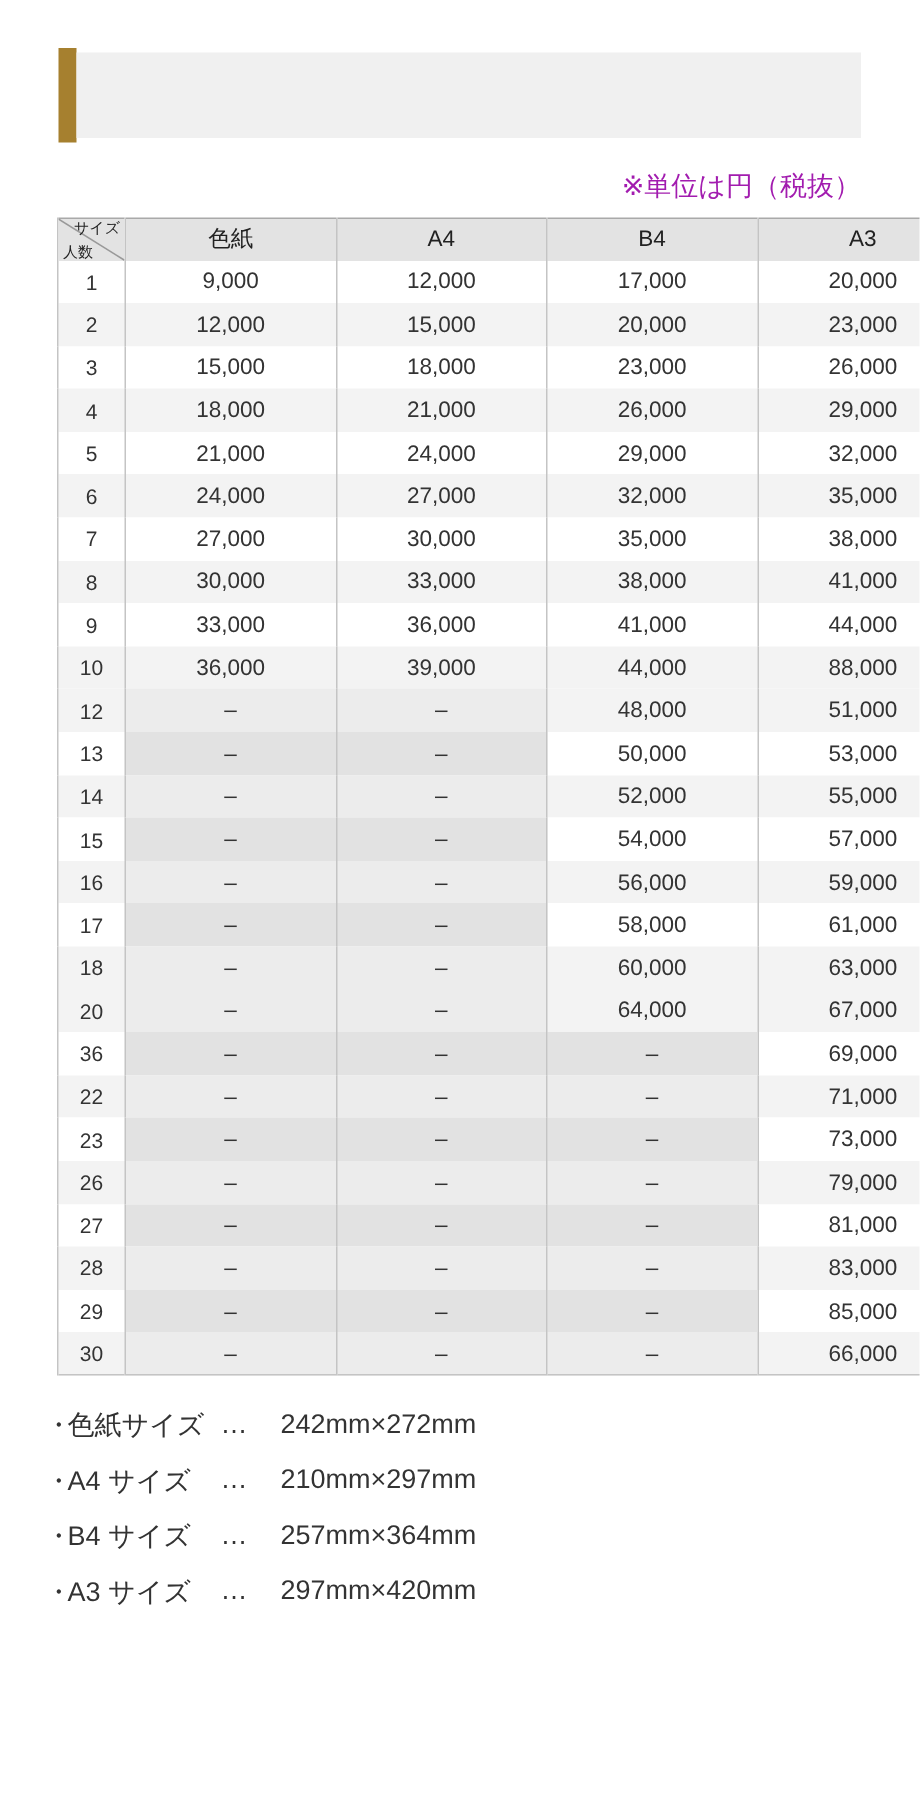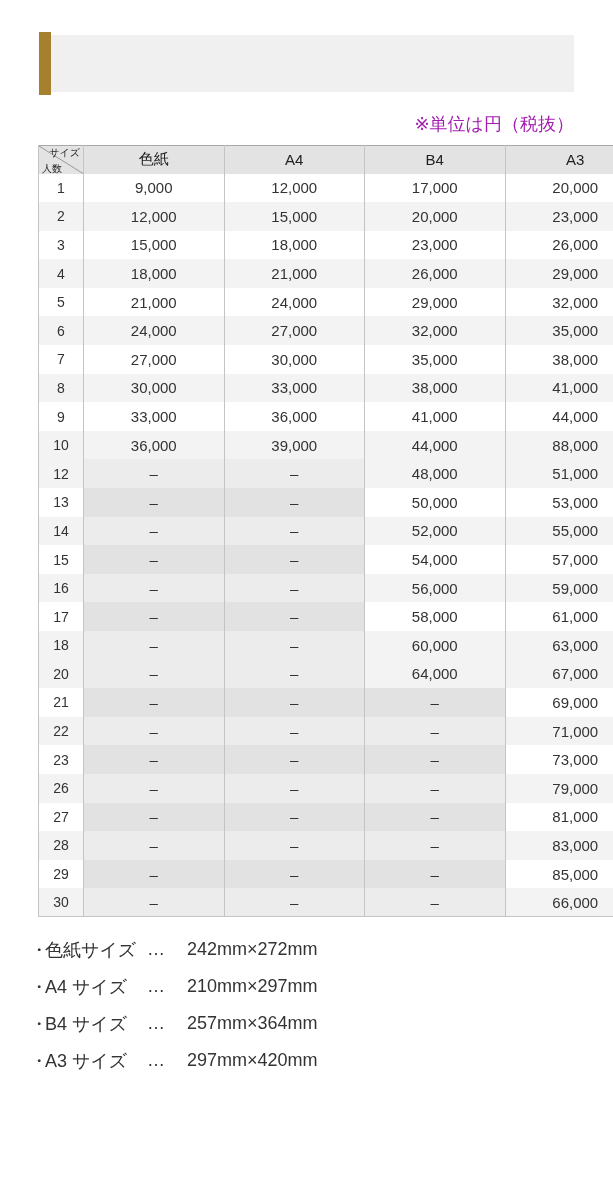--- a/index.html
+++ b/index.html
@@ -217,21 +217,21 @@
           <td>63,000</td>
         </tr>
         <tr class="even">
           <td class="num">20</td>
           <td class="na">–</td>
           <td class="na">–</td>
           <td>64,000</td>
           <td>67,000</td>
         </tr>
         <tr>
-          <td class="num">21</td>
+          <td class="num">36</td>
           <td class="na">–</td>
           <td class="na">–</td>
           <td class="na">–</td>
           <td>69,000</td>
         </tr>
         <tr class="even">
           <td class="num">22</td>
           <td class="na">–</td>
           <td class="na">–</td>
           <td class="na">–</td>

